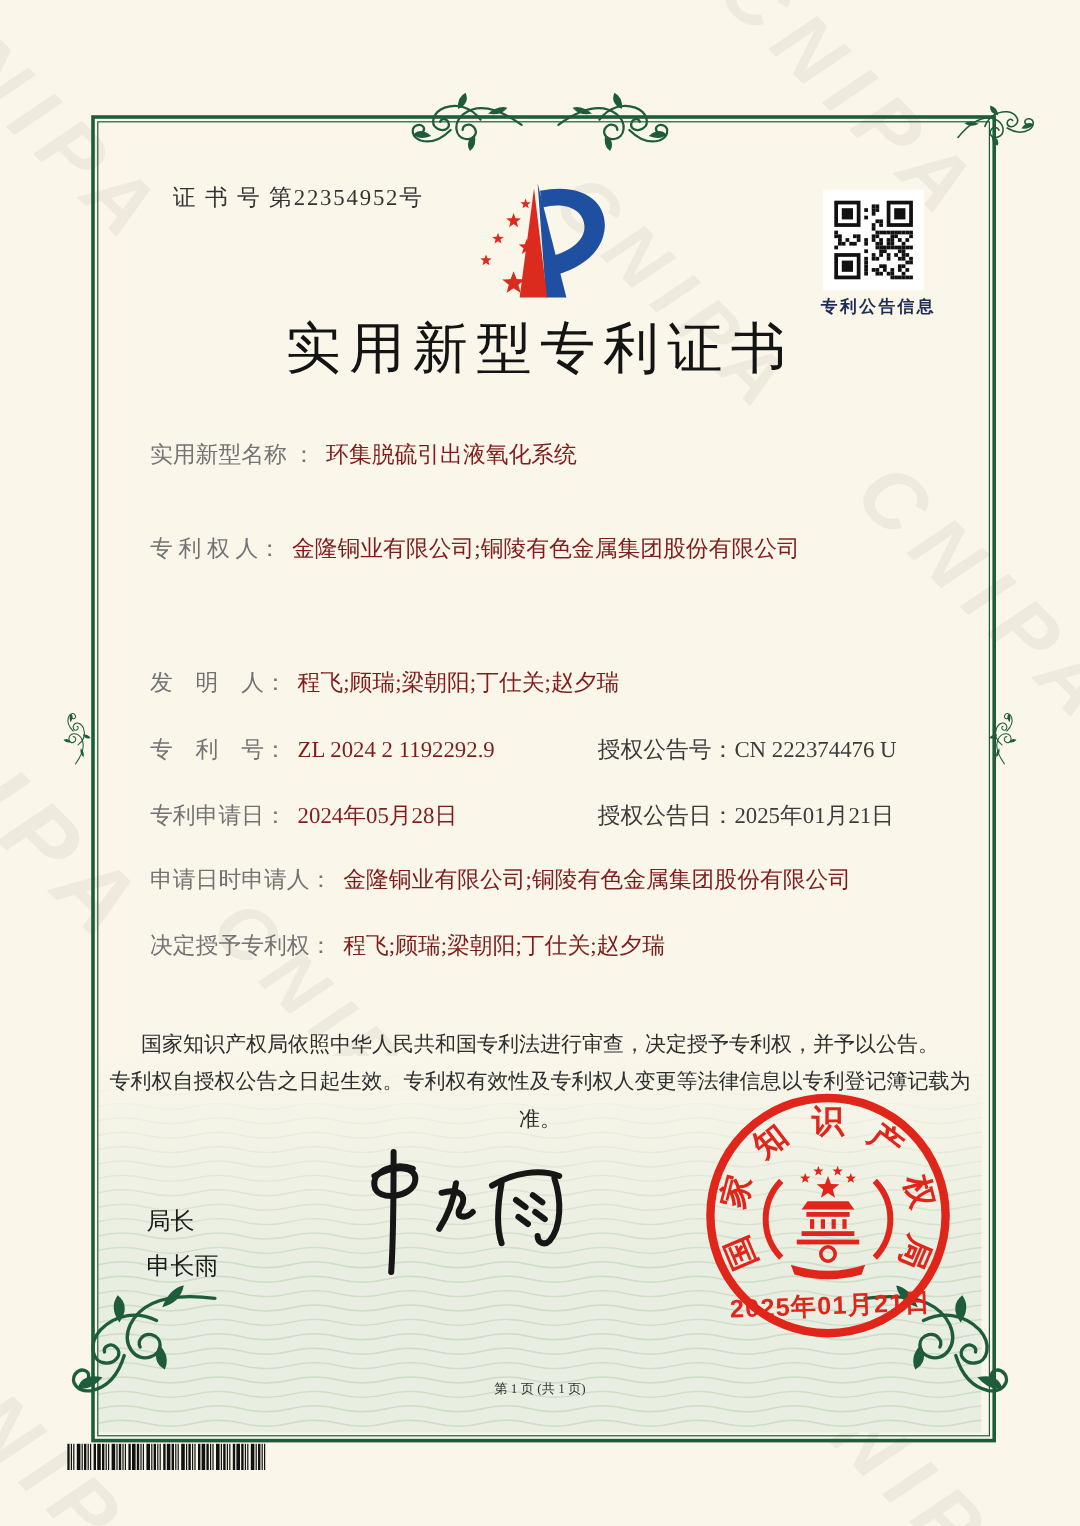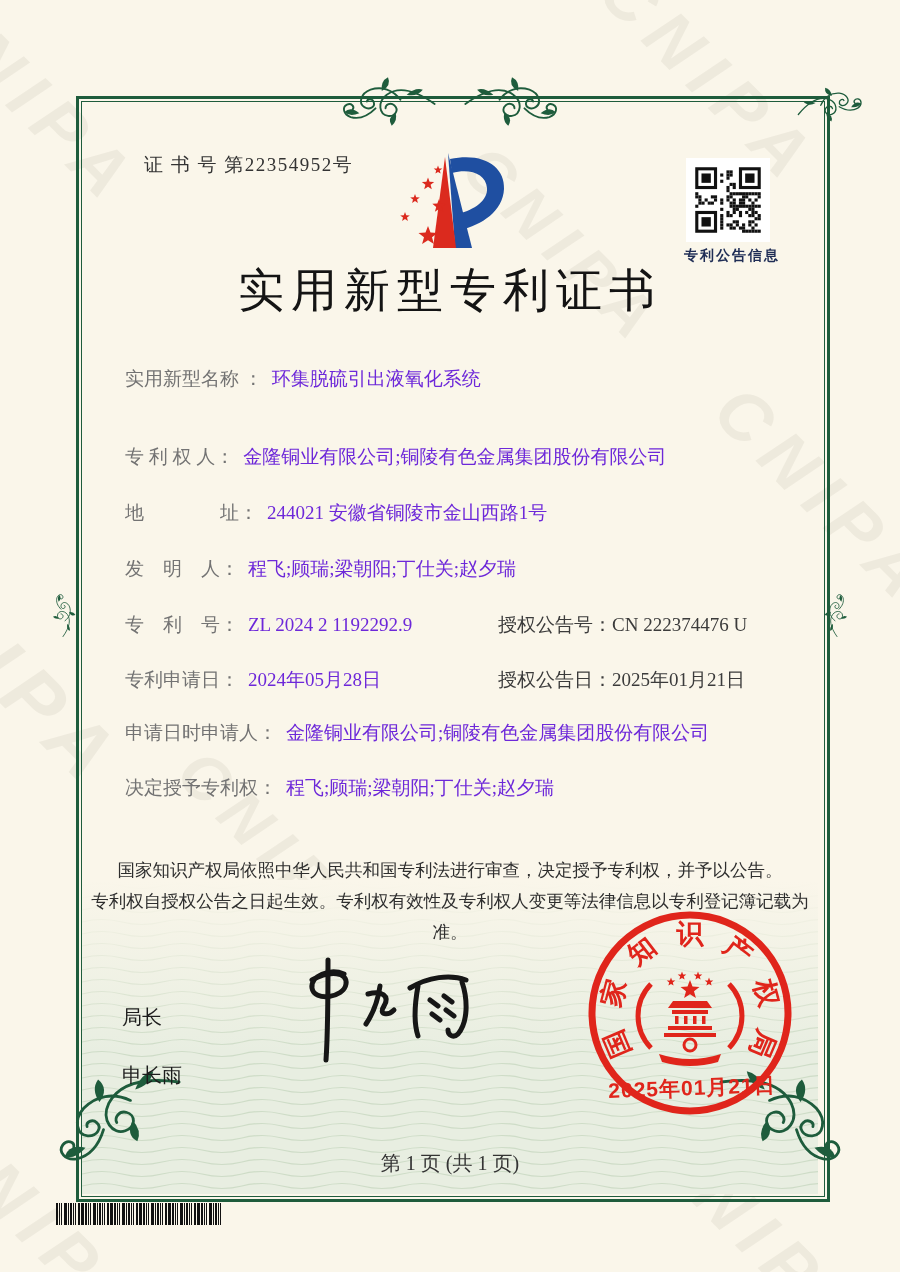--- a/index.html
+++ b/index.html
@@ -26,34 +26,34 @@
   .content{position:absolute;inset:0;z-index:4;}
   .certno{position:absolute;left:104px;top:152px;font-size:19px;letter-spacing:1.5px;color:#333;margin-left:40px;}
   .logo{position:absolute;left:388px;top:150px;}
   .qrbox{position:absolute;left:686px;top:158px;width:84px;height:84px;background:#fff;padding:3px;box-sizing:border-box;}
   .qrcaption{position:absolute;left:676px;top:247px;width:104px;text-align:right;
              font-size:14px;letter-spacing:2px;color:#1f2d55;font-weight:bold;}
   .title{position:absolute;left:0;right:0;top:260px;text-align:center;font-size:46px;
          font-weight:normal;color:#141414;letter-spacing:7px;}
   .row{position:absolute;left:125px;font-size:19px;white-space:nowrap;}
   .row .lbl{color:#737373;margin-right:9px;}
-  .row .val{color:#6d28d9;}
+  .row .val{color:#7f1d1d;}
   .row2{position:absolute;left:498px;font-size:19px;white-space:nowrap;}
   .statement{position:absolute;left:88px;top:855px;width:724px;font-size:17.5px;
              line-height:31px;text-align:center;color:#2e2e2e;z-index:4;}
   .signoff-title{position:absolute;left:122px;top:1004px;font-size:20px;color:#1c1c1c;
                  font-family:"Liberation Sans","DejaVu Sans",sans-serif;}
   .signoff-name{position:absolute;left:122px;top:1042px;font-size:20px;color:#1c1c1c;
-                font-family:"Liberation Sans","DejaVu Sans",sans-serif;margin-top:20px;}
+                font-family:"Liberation Sans","DejaVu Sans",sans-serif;}
   .signature{position:absolute;left:252px;top:952px;z-index:5;}
   .seal{position:absolute;left:585px;top:908px;z-index:5;}
   .sealdate{position:absolute;left:596px;top:1074px;width:192px;text-align:center;z-index:6;
             color:var(--seal_red);font-size:21px;font-weight:bold;letter-spacing:1px;
             transform:rotate(-2deg);font-family:"Liberation Sans","DejaVu Sans",sans-serif;}
-  .footer{position:absolute;left:0;right:0;top:1150px;text-align:center;font-size:20px;color:#333;z-index:4;}
+  .footer{position:absolute;left:0;right:0;top:1150px;text-align:center;font-size:11px;color:#333;z-index:4;}
   .barcode{position:absolute;left:56px;top:1203px;z-index:4;}
 </style>
 </head>
 <body>
 
 <div class="page">
 
   <div class="guilloche">
     <svg id="waves" width="736" height="314" viewBox="0 0 736 314">
         <rect x="0" y="0" width="736" height="314" fill="#E8EEE1"></rect>
@@ -234,23 +234,20 @@
     <div class="qrcaption">专利公告信息</div>
 
     <div class="title">实用新型专利证书</div>
 
     <div class="row" style="top:366px">
       <span class="lbl">实用新型名称 ：</span><span class="val">环集脱硫引出液氧化系统</span>
     </div>
     <div class="row" style="top:444px">
       <span class="lbl">专 利 权 人：</span><span class="val">金隆铜业有限公司;铜陵有色金属集团股份有限公司</span>
     </div>
-    <div class="row" style="top:500px">
-      <span class="lbl">地　　　　址：</span><span class="val">244021 安徽省铜陵市金山西路1号</span>
-    </div>
     <div class="row" style="top:556px">
       <span class="lbl">发　明　人：</span><span class="val">程飞;顾瑞;梁朝阳;丁仕关;赵夕瑞</span>
     </div>
     <div class="row" style="top:612px">
       <span class="lbl">专　利　号：</span><span class="val">ZL 2024 2 1192292.9</span>
     </div>
     <div class="row2" style="top:612px">
       <span class="lbl">授权公告号：</span><span class="val">CN 222374476 U</span>
     </div>
     <div class="row" style="top:667px">

